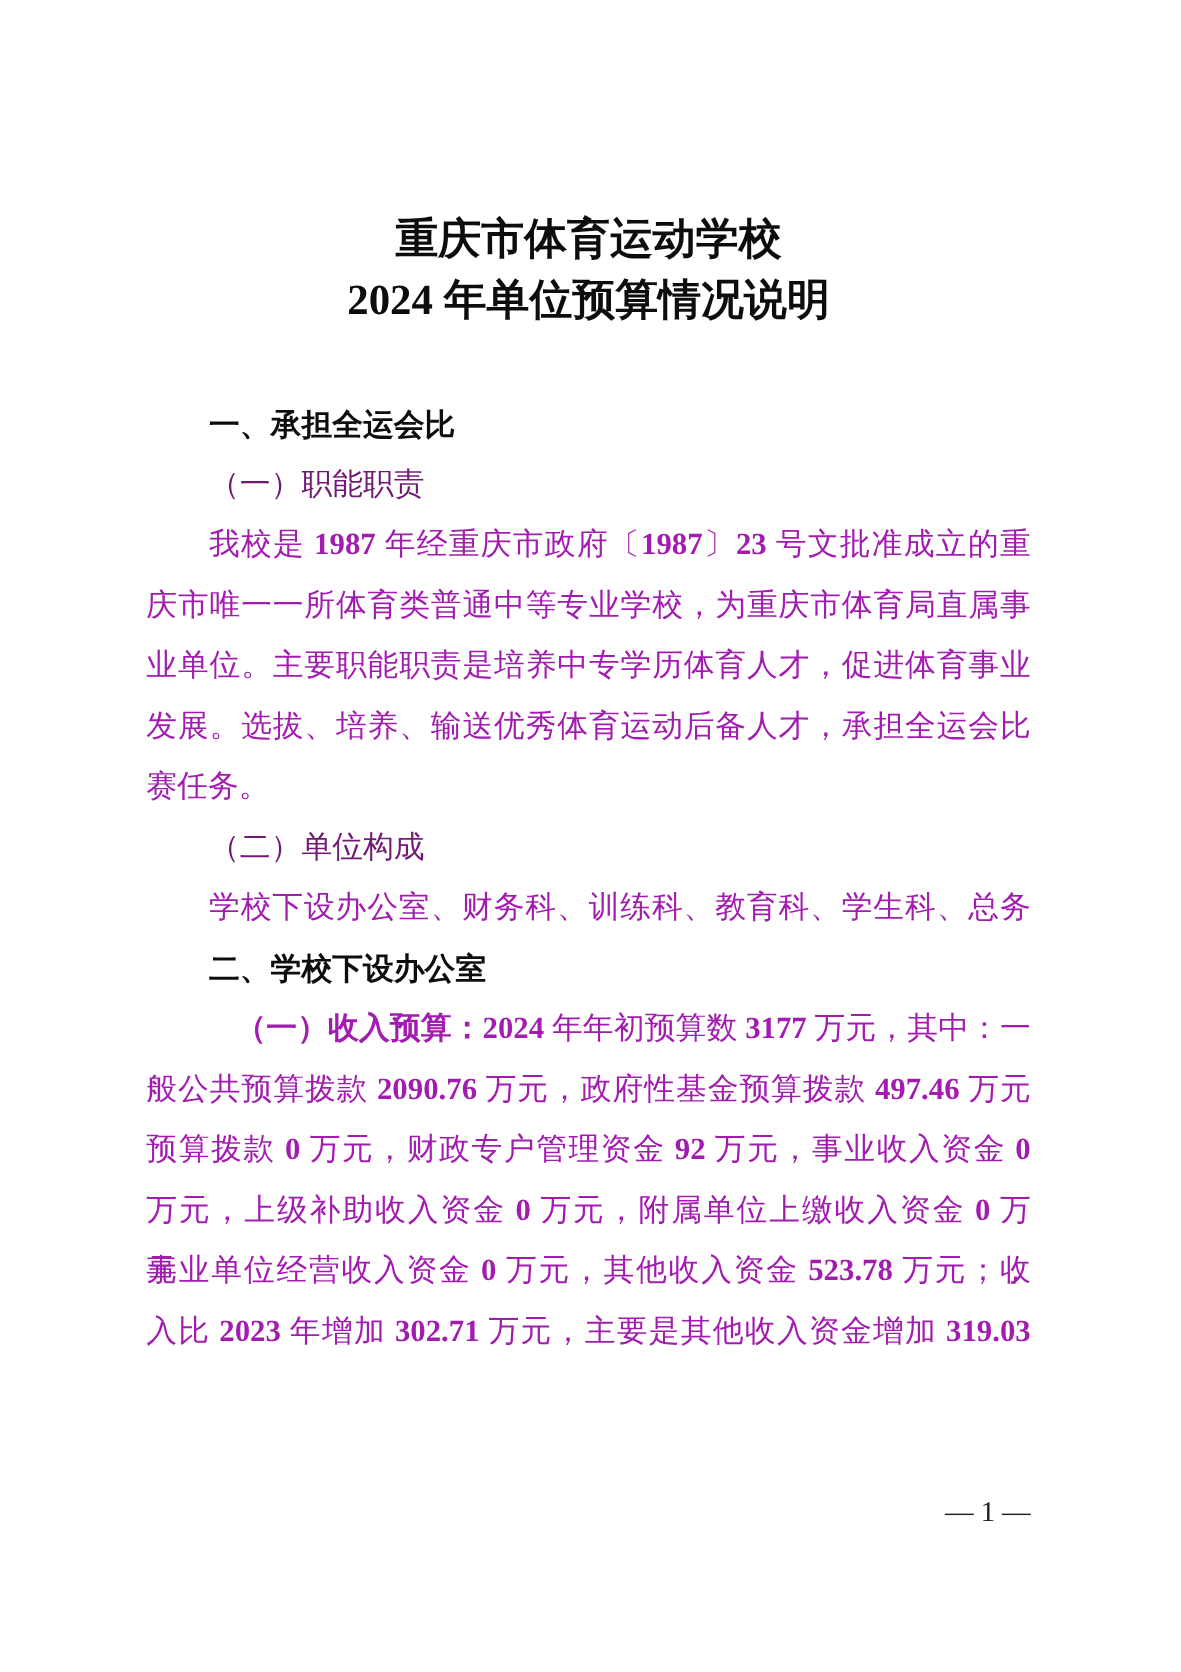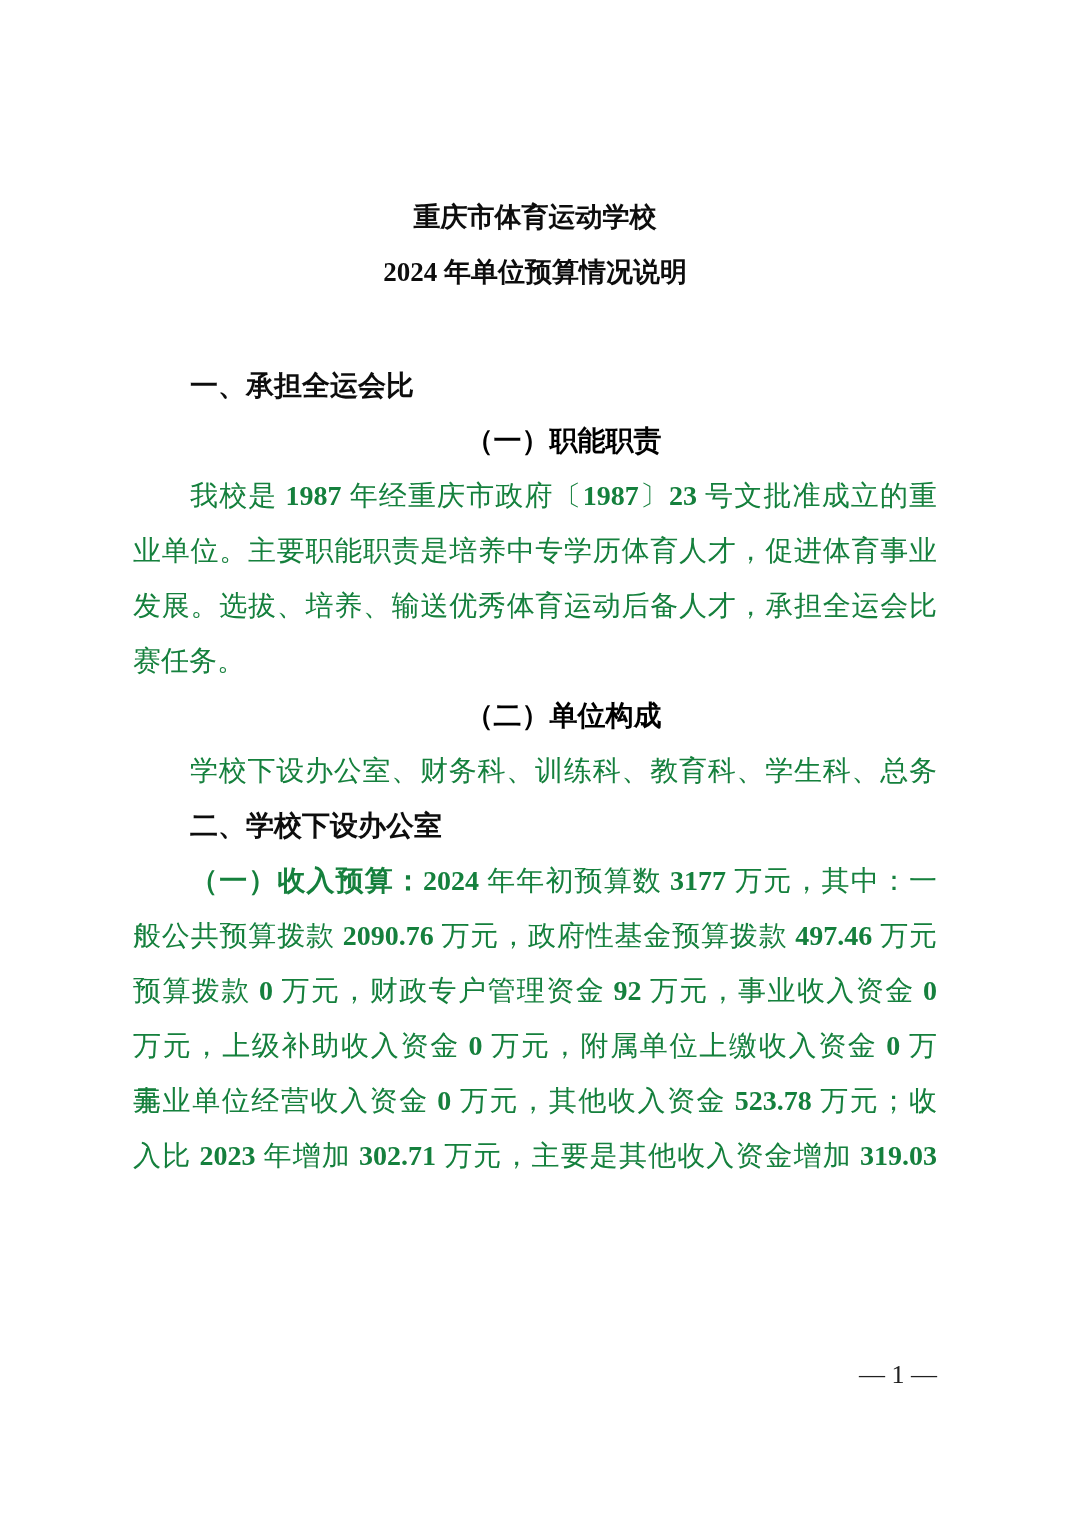--- a/index.html
+++ b/index.html
@@ -15,57 +15,56 @@
   }
   .title-block {
     position: absolute;
     top: 190px;
     left: 133px;
     width: 804px;
   }
   .title-line {
     height: 55px;
     line-height: 55px;
-    font-size: 27px;
+    font-size: 39px;
     font-weight: 700;
     text-align: center;
     color: #0d0d0d;
     white-space: nowrap;
   }
   .body-block {
     position: absolute;
     top: 358px;
     left: 133px;
     width: 804px;
   }
   .line {
     height: 55px;
     line-height: 55px;
     font-size: 28px;
-    color: #15803d;
+    color: #a21caf;
   }
   .j {               
     text-align: justify;
     text-align-last: justify;
     text-justify: inter-character;
   }
   .ind { text-indent: 57px; }    
   .h1 {                          
     font-family: "Liberation Sans", "DejaVu Sans", sans-serif;
     font-weight: 700;
     text-indent: 57px;
     color: #0d0d0d;
   }
   .h2 {                          
-    font-weight: 700;
+    font-weight: 400;
     text-indent: 57px;
-    color: #000000;
-    text-align: center;
+    color: #701a75;
   }
-  .b { font-weight: 700; }
+  .b { font-weight: 700; margin-left: 24px; }
   .line b { font-weight: 700; }
   .page-footer {
     position: absolute;
     top: 1355px;
     left: 133px;
     width: 804px;
     height: 40px;
     line-height: 40px;
     text-align: right;
     font-size: 26px;
@@ -82,20 +81,21 @@
     <div class="title-line">2024 年单位预算情况说明</div>
   </header>
 
   <main class="body-block">
 
     <div class="line h1">一、承担全运会比</div>
 
     <div class="line h2">（一）职能职责</div>
 
     <div class="line j ind">我校是 <b>1987</b> 年经重庆市政府〔<b>1987</b>〕<b>23</b> 号文批准成立的重</div>
+    <div class="line j">庆市唯一一所体育类普通中等专业学校，为重庆市体育局直属事</div>
     <div class="line j">业单位。主要职能职责是培养中专学历体育人才，促进体育事业</div>
     <div class="line j">发展。选拔、培养、输送优秀体育运动后备人才，承担全运会比</div>
     <div class="line">赛任务。</div>
 
     <div class="line h2">（二）单位构成</div>
 
     <div class="line j ind">学校下设办公室、财务科、训练科、教育科、学生科、总务</div>
 
     <div class="line h1">二、学校下设办公室</div>
 

